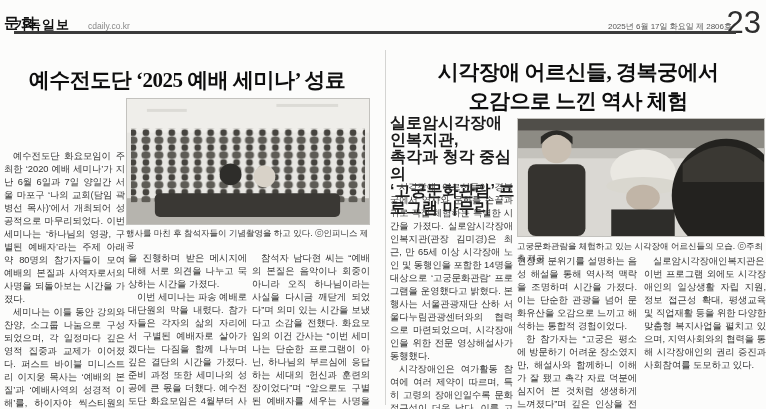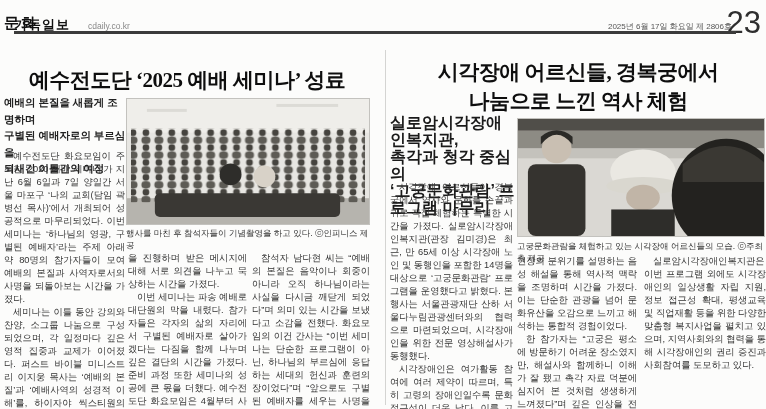--- a/index.html
+++ b/index.html
@@ -51,25 +51,20 @@
   </div>
   <div class="section">문화</div>
   <div class="date-edition">2025년 6월 17일 화요일 제 2806호</div>
   <div class="page-number">23</div>
   <div class="header-rule"></div>
   <div class="v-divider"></div>
 
   <article class="article-left">
     <h1 class="headline al-title">예수전도단 ‘2025 예배 세미나’ 성료</h1>
 
-    <div class="al-lead">
-      <div>예배의 본질을 새롭게 조명하며</div>
-      <div>구별된 예배자로의 부르심을</div>
-      <div>되새긴 이틀간의 여정</div>
-    </div>
 
     <div class="photo al-photo">
       <svg viewBox="0 0 243 126" preserveAspectRatio="none">
         <rect width="243" height="126" fill="#e7e6e2"></rect>
         <rect width="243" height="34" fill="#efeeea"></rect>
         <rect x="150" y="5" width="62" height="3" fill="#dcdbd6"></rect>
         <rect x="20" y="10" width="40" height="3" fill="#dcdbd6"></rect>
         <rect y="100" width="243" height="26" fill="#b6b4ae"></rect>
         <defs>
           <pattern id="crowd" width="13" height="15" patternUnits="userSpaceOnUse">
@@ -96,21 +91,21 @@
     </div>
     <div class="col al-col3">
       <p class="indent">참석자 남다현 씨는 “예배의 본질은 음악이나 회중이 아니라 오직 하나님이라는 사실을 다시금 깨닫게 되었다”며 의미 있는 시간을 보냈다고 소감을 전했다. 화요모임의 이건 간사는 “이번 세미나는 단순한 프로그램이 아닌, 하나님의 부르심에 응답하는 세대의 헌신과 훈련의 장이었다”며 “앞으로도 구별된 예배자를 세우는 사명을 이어갈 것”이라고 밝혔다.</p>
 
     </div>
   </article>
 
   <article class="article-right">
     <h1 class="headline ar-title">
       <div>시각장애 어르신들, 경복궁에서</div>
-      <div>나눔으로 느낀 역사 체험</div>
+      <div>오감으로 느낀 역사 체험</div>
     </h1>
 
     <div class="ar-subhead">
       <div>실로암시각장애인복지관,</div>
       <div>촉각과 청각 중심의</div>
       <div>‘고궁문화관람’ 프로그램 마무리</div>
     </div>
 
     <div class="photo ar-photo">
       <svg viewBox="0 0 248 119" preserveAspectRatio="none">

